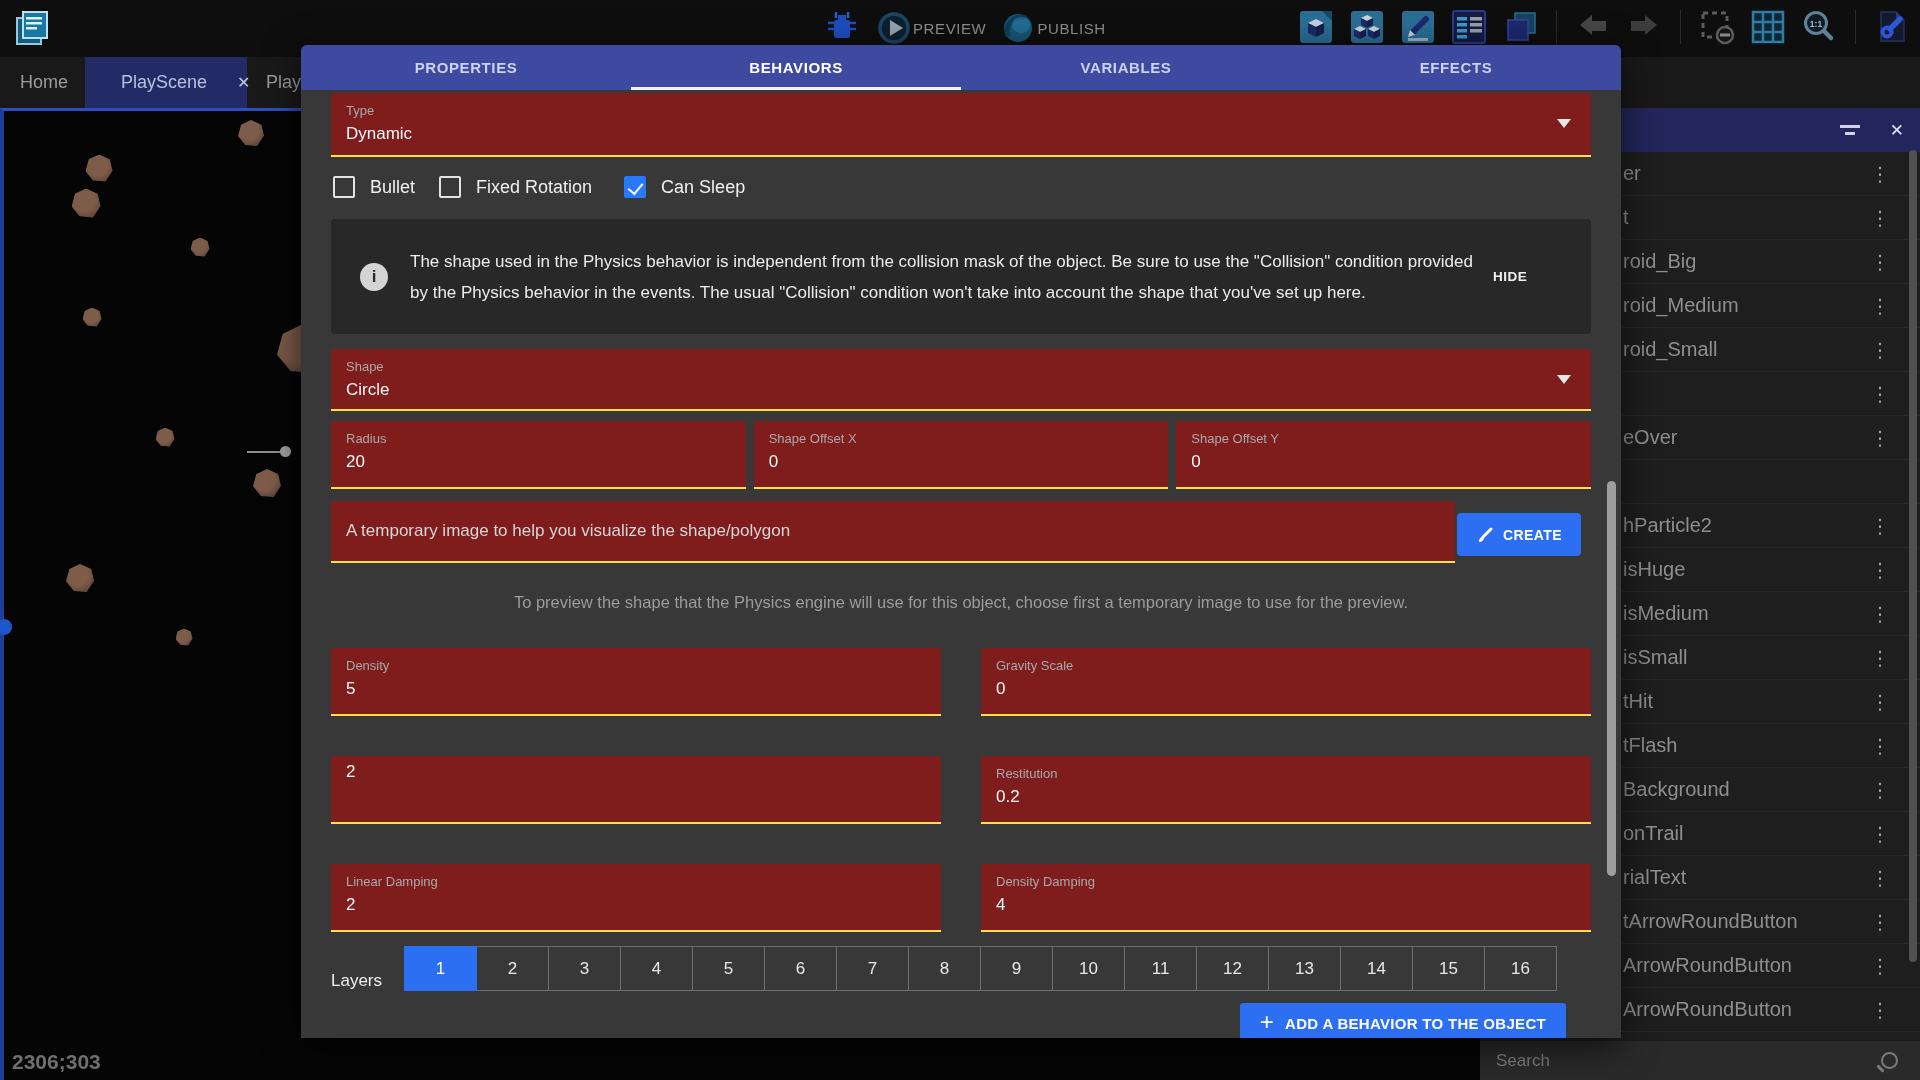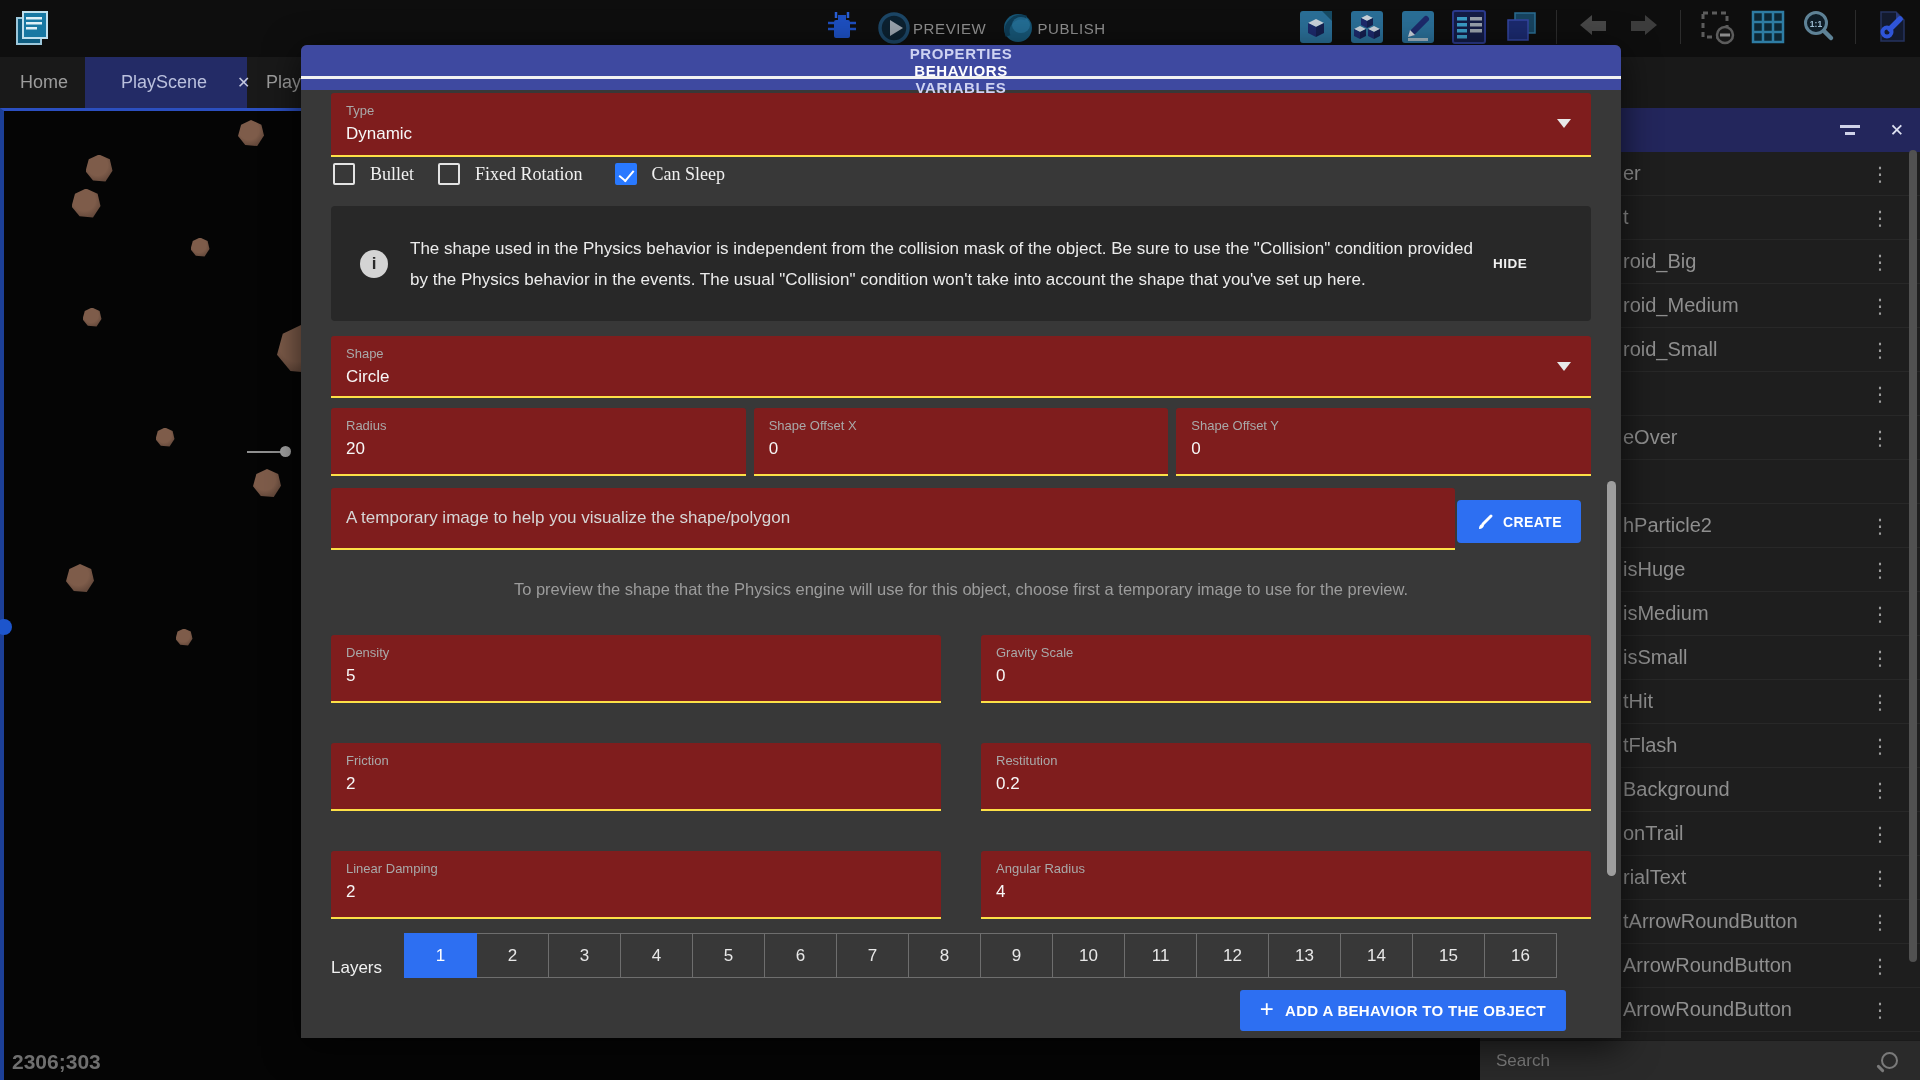--- a/index.html
+++ b/index.html
@@ -50,36 +50,36 @@
   .p-search { position:absolute; left:0; right:0; bottom:0; height:40px; background:#2a2a2a; border-top:1px solid #1a1a1a;
     display:flex; align-items:center; cursor:text; }
   .search-ph { padding-left:16px; font-size:17px; color:#7e7e7e; flex:1; }
   .mag { position:relative; width:17px; height:17px; border:2.5px solid #7a7a7a; border-radius:50%; margin-right:22px; }
   .mag::after { content:""; position:absolute; left:-7px; bottom:-3px; width:9px; height:3px; background:#7a7a7a;
     transform:rotate(45deg); border-radius:2px; }
 
   
   #dialog { position:absolute; left:301px; top:45px; width:1320px; height:993px; background:#383838;
     border-radius:6px 6px 0 0; overflow:hidden; z-index:10; box-shadow:0 8px 36px rgba(0,0,0,.65); }
-  .d-header { height:45px; background:var(--dlg-header); display:flex;flex-direction:column; }
+  .d-header { height:45px; background:var(--dlg-header); display:flex; }
   .dtab { flex:1; position:relative; display:flex; align-items:center; justify-content:center;
     font-size:15px; font-weight:bold; letter-spacing:.6px; color:#ced2f2; cursor:pointer; }
   .dtab.active { color:#fff; }
   .dtab.active::after { content:""; position:absolute; left:0; right:0; bottom:0; height:3px; background:#f2f2f2; }
   .d-body { padding:0 30px; position:relative; height:948px; }
   .d-scroll { position:absolute; right:5px; top:388px; width:9px; height:395px; background:#9e9e9e; border-radius:5px; z-index:5; }
 
   .field { position:relative; background:#7f1d1d; border-bottom:2px solid #fde047; border-radius:3px 3px 0 0; cursor:text; }
   .f-label { padding:10px 0 0 15px; font-size:13px; color:#a9a9a9; }
   .f-value { padding:6px 0 0 15px; font-size:17px; color:#f7f7f7; }
   .caret { position:absolute; right:20px; top:26px; width:0; height:0;
     border-left:7px solid transparent; border-right:7px solid transparent; border-top:9px solid #e8e8e8; }
 
   .type-field { margin-top:3px; height:64px; cursor:pointer; }
-  .cb-row { margin-top:2px; height:30px; display:flex; align-items:center;font-family:Liberation Serif, serif; }
+  .cb-row { margin-top:15px; height:30px; display:flex; align-items:center; }
   .cb-group { display:flex; align-items:center; cursor:pointer; }
   .cb-box { width:22px; height:22px; border:2px solid #e3e3e3; border-radius:2px; position:relative; }
   .cb-group.checked .cb-box { background:var(--cb); border-color:var(--cb); }
   .cb-group.checked .cb-box::after { content:""; position:absolute; left:5px; top:2px; width:7px; height:12px;
     border:solid #fff; border-width:0 2.5px 2.5px 0; transform:rotate(40deg); }
   .cb-label { margin-left:15px; font-size:18px; color:#f0f0f0; }
 
   .info-box { margin-top:17px; height:115px; background:#282828; border-radius:4px; display:flex; align-items:center; }
   .info-icon { flex:0 0 28px; height:28px; margin:0 22px 0 29px; border-radius:50%; background:#d4d4d4;
     display:flex; align-items:center; justify-content:center; font-size:17px; font-weight:bold; color:#2a2a2a; }
@@ -448,33 +448,32 @@
     <div class="fgrid">
       <div class="field">
         <div class="f-label">Density</div>
         <div class="f-value">5</div>
       </div>
       <div class="field">
         <div class="f-label">Gravity Scale</div>
         <div class="f-value">0</div>
       </div>
       <div class="field">
-        <div class="f-label">Friction</div>
         <div class="f-value">2</div>
       </div>
       <div class="field">
         <div class="f-label">Restitution</div>
         <div class="f-value">0.2</div>
       </div>
       <div class="field">
         <div class="f-label">Linear Damping</div>
         <div class="f-value">2</div>
       </div>
       <div class="field">
-        <div class="f-label">Angular Radius</div>
+        <div class="f-label">Density Damping</div>
         <div class="f-value">4</div>
       </div>
     </div>
 
     <div class="layers-row">
       <span class="layers-label">Layers</span>
       <div class="layers-buttons">
           <div class="layer-btn selected">1</div>
           <div class="layer-btn">2</div>
           <div class="layer-btn">3</div>

